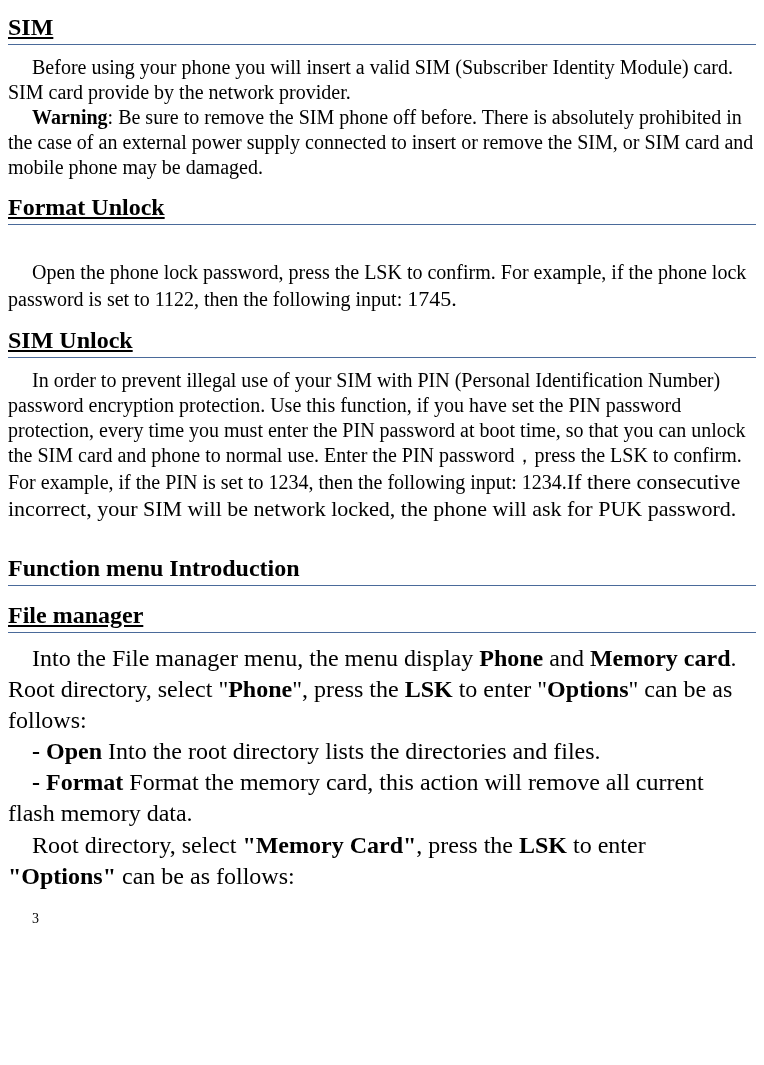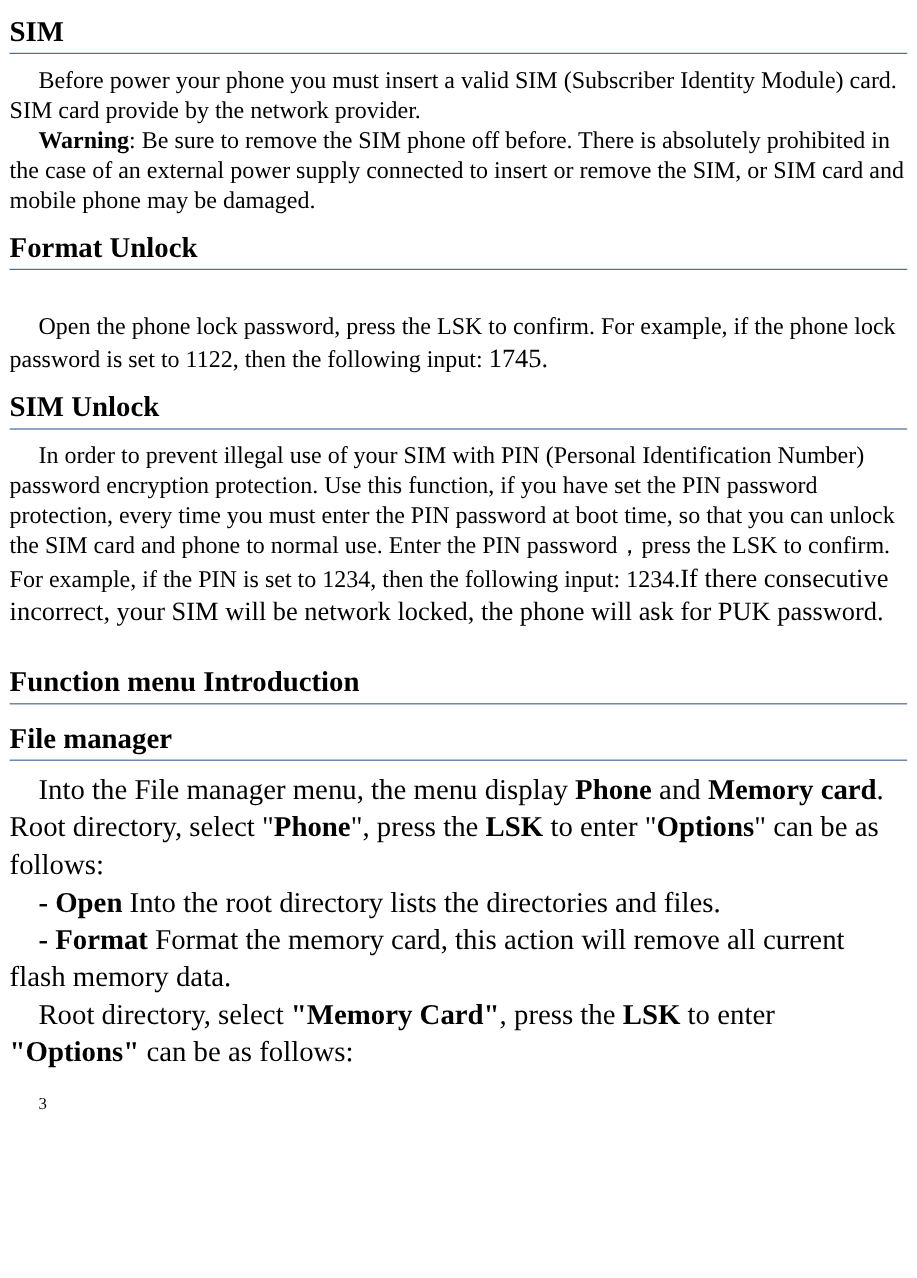--- a/index.html
+++ b/index.html
@@ -16,20 +16,21 @@
       font-size: 20px;
       line-height: 1.25;
     }
     .section-heading {
       font-weight: bold;
       font-size: 24px;
       border-bottom: 1px solid #4a6a9a;
       padding-bottom: 2px;
       margin-top: 4px;
       margin-bottom: 10px;
+      text-decoration: underline;
     }
     .section-heading-large {
       font-weight: bold;
       font-size: 24px;
       border-bottom: 1px solid #4a6a9a;
       padding-bottom: 2px;
       margin-top: 30px;
       margin-bottom: 14px;
     }
     .paragraph {
@@ -50,21 +51,21 @@
       font-size: 24px;
       line-height: 1.3;
     }
   </style>
 </head>
 <body>
 
 <h2 class="section-heading">SIM</h2>
 
 <div class="paragraph">
-  <span style="display:inline-block; width:24px;"></span><span>Before power your phone you must insert a valid SIM (Subscriber Identity Module) card. SIM card provide by the network provider.</span><br>
+  <span style="display:inline-block; width:24px;"></span><span>Before using your phone you will insert a valid SIM (Subscriber Identity Module) card. SIM card provide by the network provider.</span><br>
   <span style="display:inline-block; width:24px;"></span><span class="bold">Warning</span><span>: Be sure to remove the SIM phone off before. There is absolutely prohibited in the case of an external power supply connected to insert or remove the SIM, or SIM card and mobile phone may be damaged.</span>
 </div>
 
 <h2 class="section-heading">Format Unlock</h2>
 
 <div class="paragraph">
   <span style="display:inline-block; width:24px;"></span><br>
   <span style="display:inline-block; width:24px;"></span><span>Open the phone lock password, press the LSK to confirm. For example, if the phone lock password is set to 1122, then the following input: </span><span class="bigger">1745.</span>
 </div>
 

